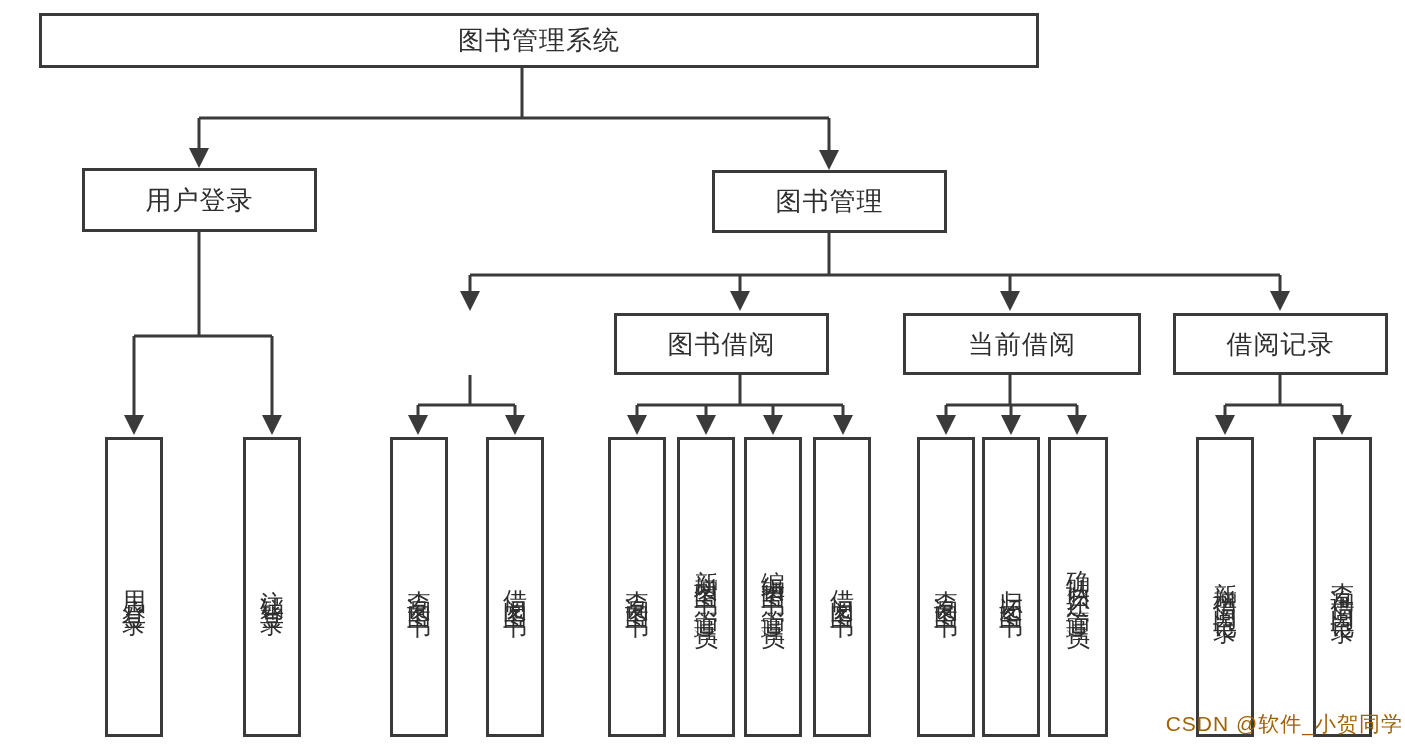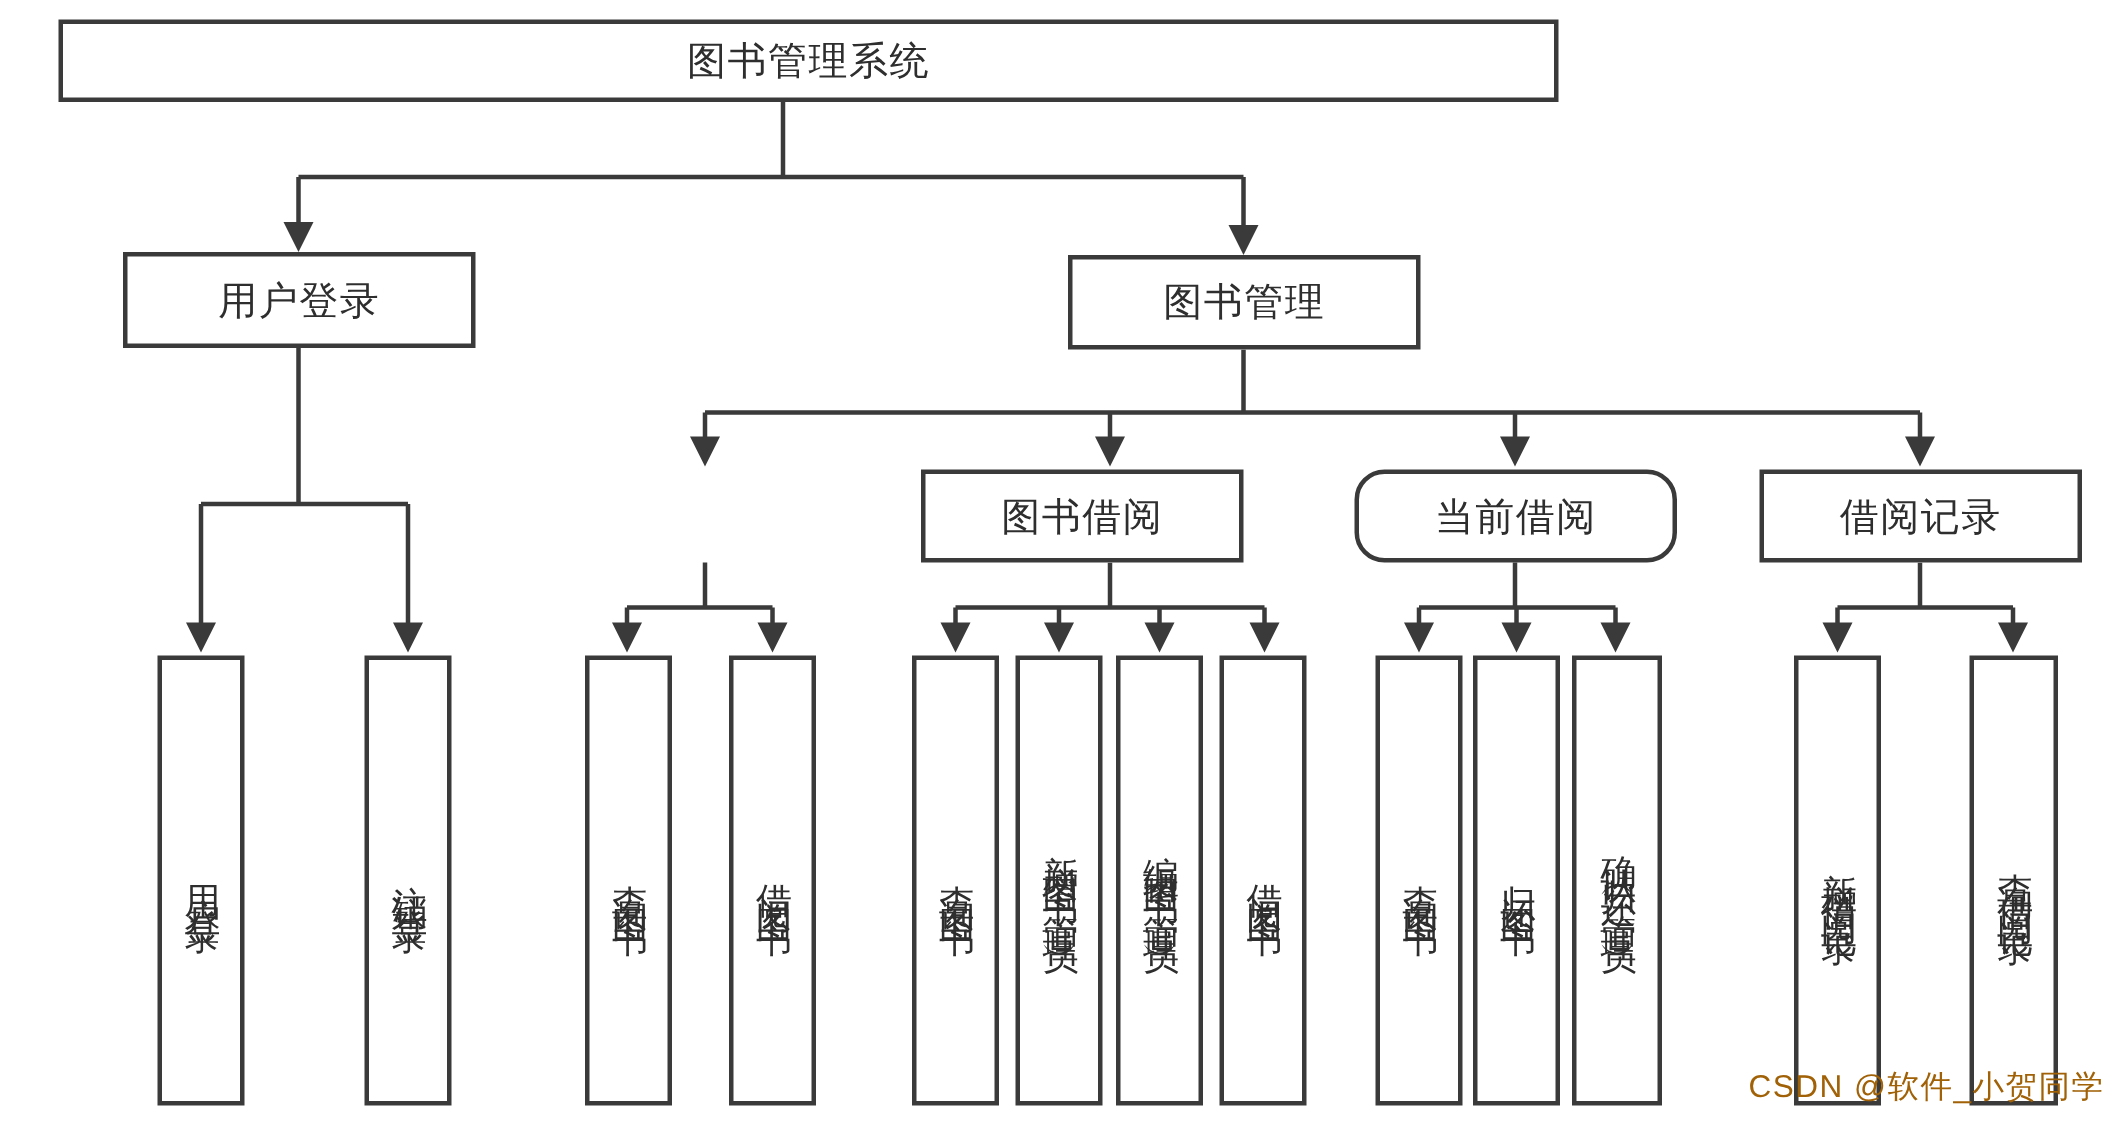--- a/index.html
+++ b/index.html
@@ -68,21 +68,21 @@
   <div class="node" style="left:82px;top:168px;width:235px;height:64px;">
     <span>用户登录</span>
   </div>
   <div class="node" style="left:712px;top:170px;width:235px;height:63px;">
     <span>图书管理</span>
   </div>
 
   <div class="node" style="left:614px;top:313px;width:215px;height:62px;">
     <span>图书借阅</span>
   </div>
-  <div class="node" style="left:903px;top:313px;width:215px;height:62px;border-radius:20px;">
+  <div class="node" style="left:903px;top:313px;width:238px;height:62px;">
     <span>当前借阅</span>
   </div>
   <div class="node" style="left:1173px;top:313px;width:215px;height:62px;">
     <span>借阅记录</span>
   </div>
 
   <div class="node leaf" style="left:105px;top:437px;width:58px;height:300px;">
     <span class="vtext">用户登录</span>
   </div>
   <div class="node leaf" style="left:243px;top:437px;width:58px;height:300px;">

